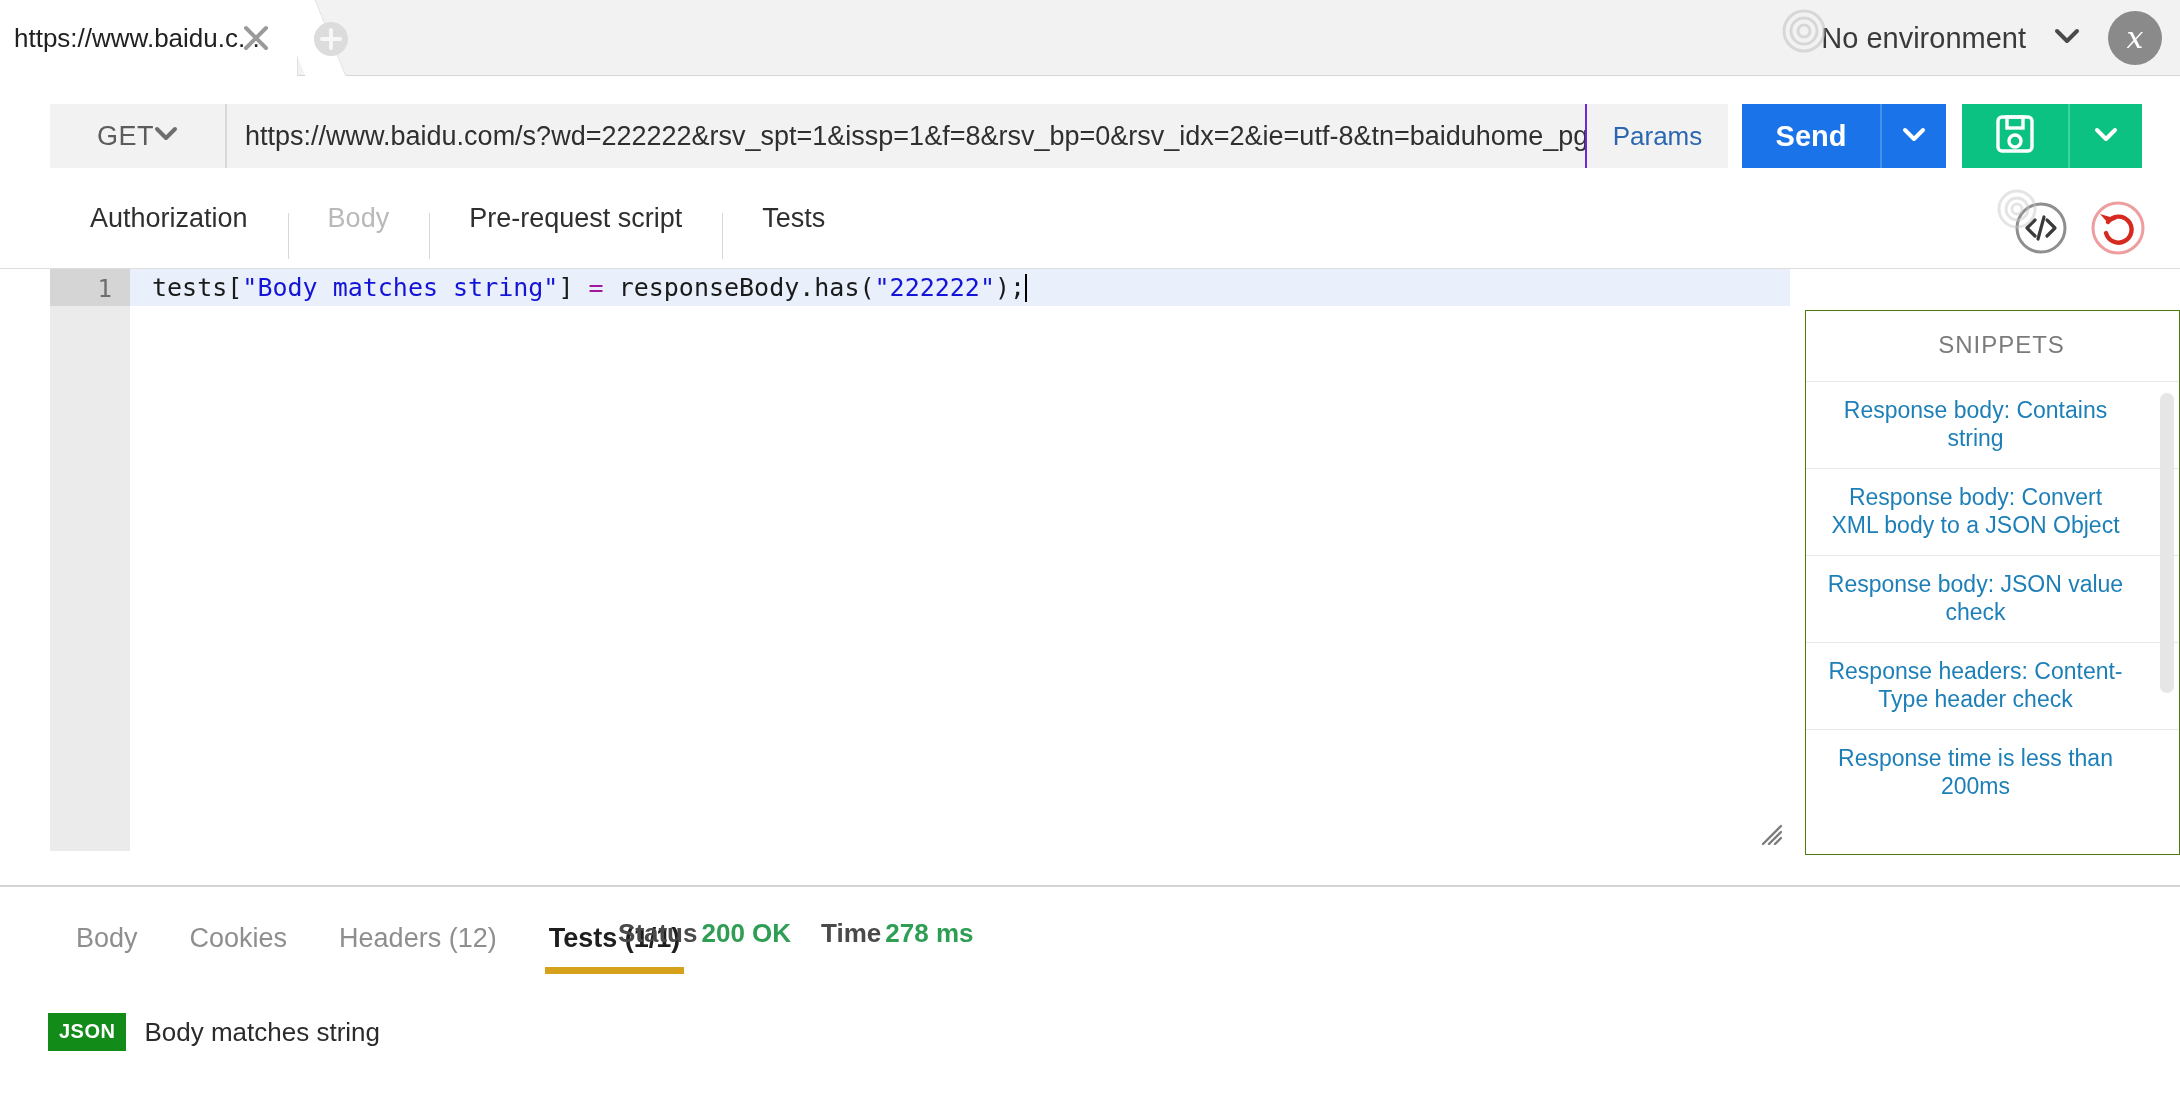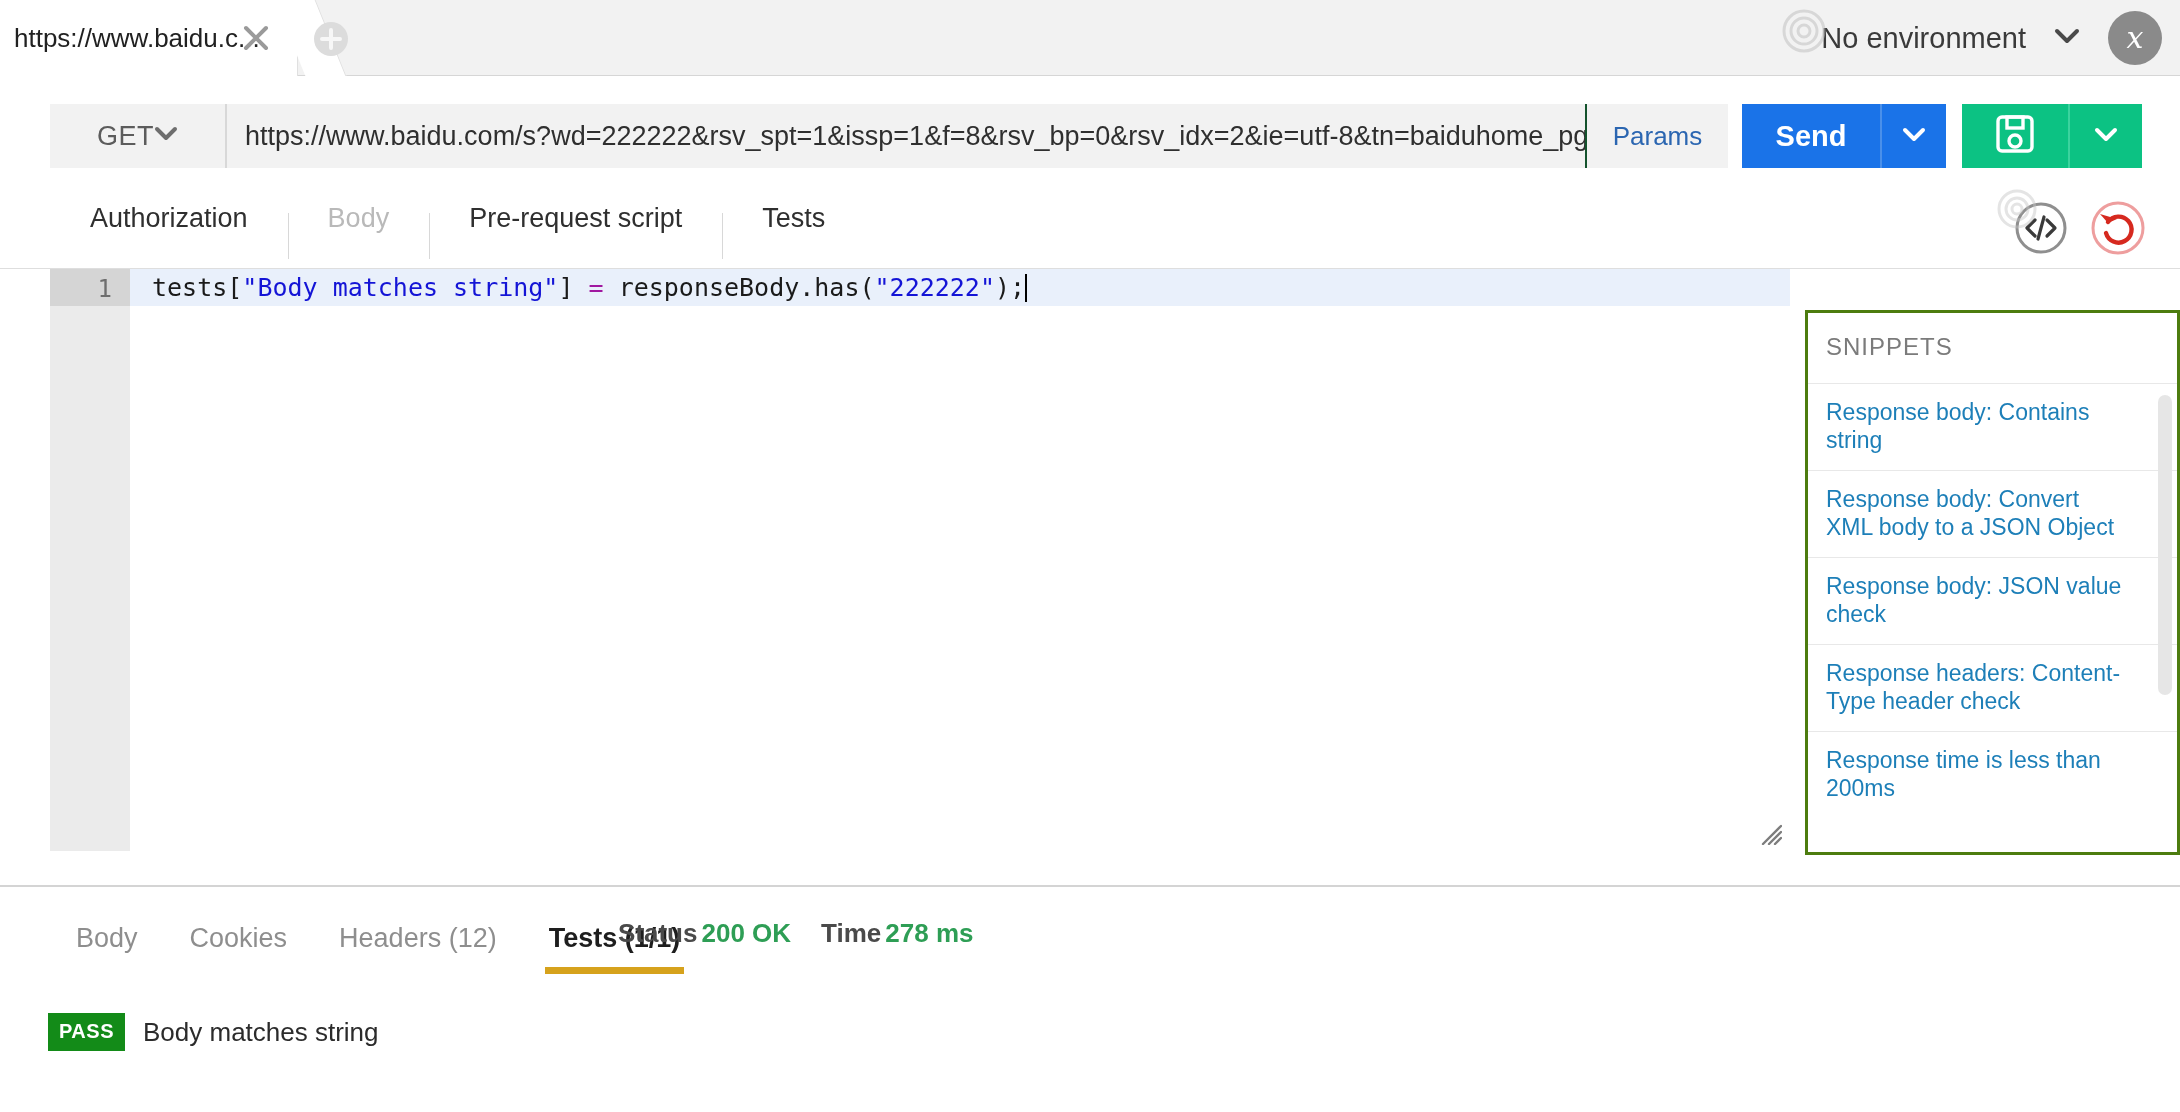--- a/index.html
+++ b/index.html
@@ -136,21 +136,21 @@
   .url-text {
     font-size: 27px;
     color: #2f2f2f;
     white-space: nowrap;
     overflow: hidden;
   }
   .params-box {
     width: 143px;
     height: 64px;
     background: #f2f2f2;
-    border-left: 2px solid #14532d;
+    border-left: 2px solid #6d28d9;
     display: flex;
     align-items: center;
     justify-content: center;
     cursor: pointer;
   }
   .params-label {
     font-size: 26px;
     color: #2b66b1;
   }
   .send-btn {
@@ -311,22 +311,23 @@
     cursor: nwse-resize;
   }
 
   
   .snippets {
     position: absolute;
     top: 310px; left: 1805px;
     width: 375px;
     height: 545px;
     background: #ffffff;
-    border: 3px solid #4d7c0f;
+    border: 1px solid #4d7c0f;
     overflow: hidden;
+    text-align: center;
   }
   .snip-title {
     font-size: 24px;
     color: #7b7b7b;
     letter-spacing: 1px;
     padding: 20px 0 22px 18px;
   }
   .snip-item {
     font-size: 23px;
     color: #1d7fb8;
@@ -581,15 +582,15 @@
 
 <div class="meta">
   <span class="meta-key">Status</span>
   <span class="meta-val">200 OK</span>
   <span class="meta-gap"></span>
   <span class="meta-key">Time</span>
   <span class="meta-val">278 ms</span>
 </div>
 
 <div class="test-row">
-  <span class="pass-badge">PASS</span>
+  <span class="pass-badge">JSON</span>
   <span class="test-name">Body matches string</span>
 </div>
 
 </body></html>

